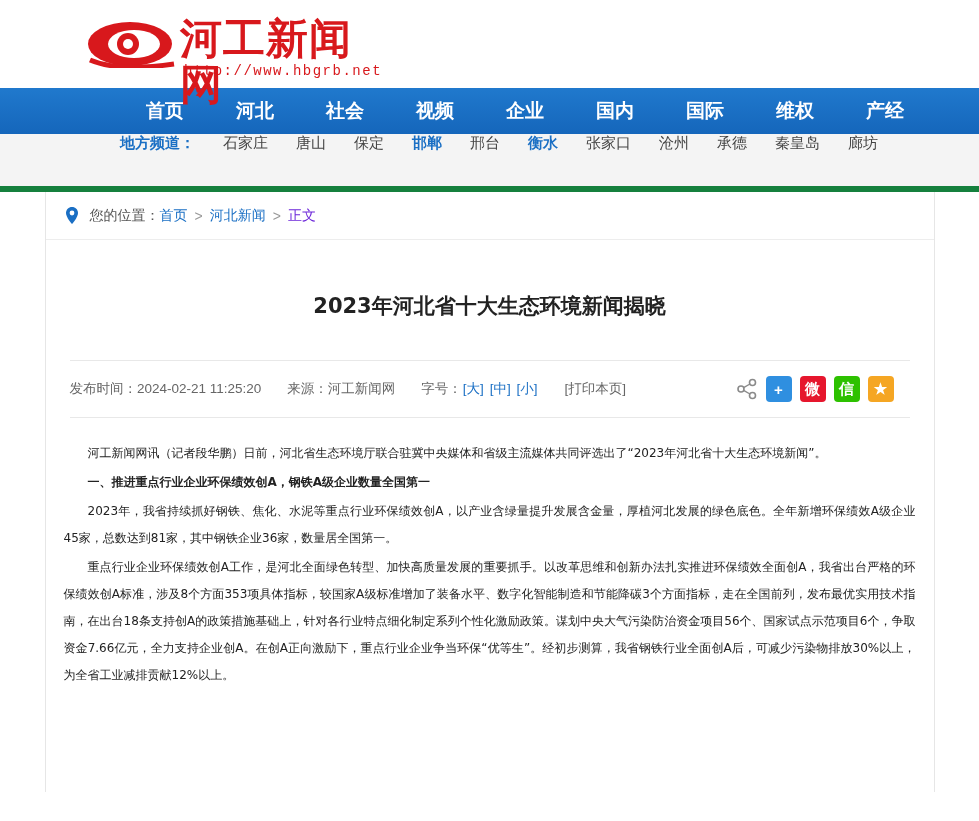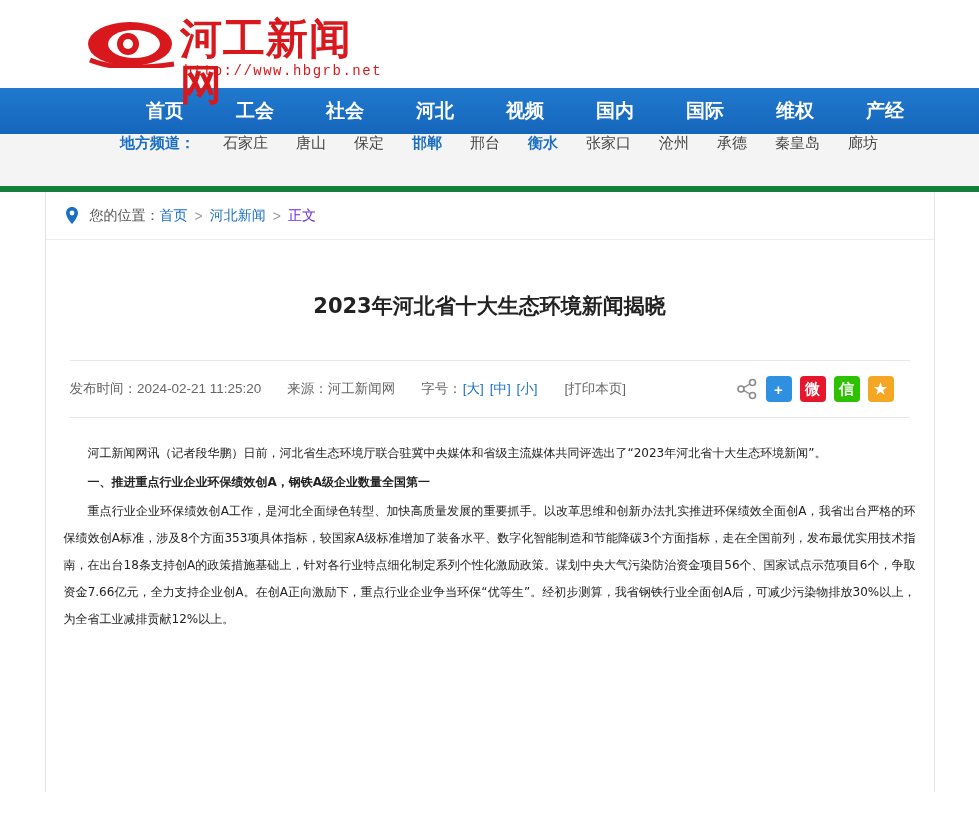--- a/index.html
+++ b/index.html
@@ -197,24 +197,24 @@
         </svg>
       </div>
       <div class="logo-text">河工新闻网</div>
       <div class="logo-url">http://www.hbgrb.net</div>
     </div>
 
   </div>
 
   <div class="mainnav">
     <a href="#">首页</a>
-    <a href="#">工会</a>
+    <a href="#">河北</a>
     <a href="#">社会</a>
-    <a href="#">河北</a>
     <a href="#">视频</a>
+    <a href="#">企业</a>
     <a href="#">国内</a>
     <a href="#">国际</a>
     <a href="#">维权</a>
     <a href="#">产经</a>
 
   </div>
 
   <div class="subnav">
     <span class="label">地方频道：</span>
     <a href="#">石家庄</a>
@@ -274,17 +274,18 @@
         <span class="share-icn sh-plus">+</span>
         <span class="share-icn sh-weibo">微</span>
         <span class="share-icn sh-wechat">信</span>
         <span class="share-icn sh-fav">★</span>
       </span>
     </div>
 
     <div class="body-text">
       <p>河工新闻网讯（记者段华鹏）日前，河北省生态环境厅联合驻冀中央媒体和省级主流媒体共同评选出了“2023年河北省十大生态环境新闻”。</p>
       <p class="sub">一、推进重点行业企业环保绩效创A，钢铁A级企业数量全国第一</p>
+      <p>2023年，我省持续抓好钢铁、焦化、水泥等重点行业环保绩效创A，以产业含绿量提升发展含金量，厚植河北发展的绿色底色。全年新增环保绩效A级企业45家，总数达到81家，其中钢铁企业36家，数量居全国第一。</p>
       <p>重点行业企业环保绩效创A工作，是河北全面绿色转型、加快高质量发展的重要抓手。以改革思维和创新办法扎实推进环保绩效全面创A，我省出台严格的环保绩效创A标准，涉及8个方面353项具体指标，较国家A级标准增加了装备水平、数字化智能制造和节能降碳3个方面指标，走在全国前列，发布最优实用技术指南，在出台18条支持创A的政策措施基础上，针对各行业特点细化制定系列个性化激励政策。谋划中央大气污染防治资金项目56个、国家试点示范项目6个，争取资金7.66亿元，全力支持企业创A。在创A正向激励下，重点行业企业争当环保“优等生”。经初步测算，我省钢铁行业全面创A后，可减少污染物排放30%以上，为全省工业减排贡献12%以上。</p>
     </div>
 
   </div>
 </div>
 
 </body></html>

